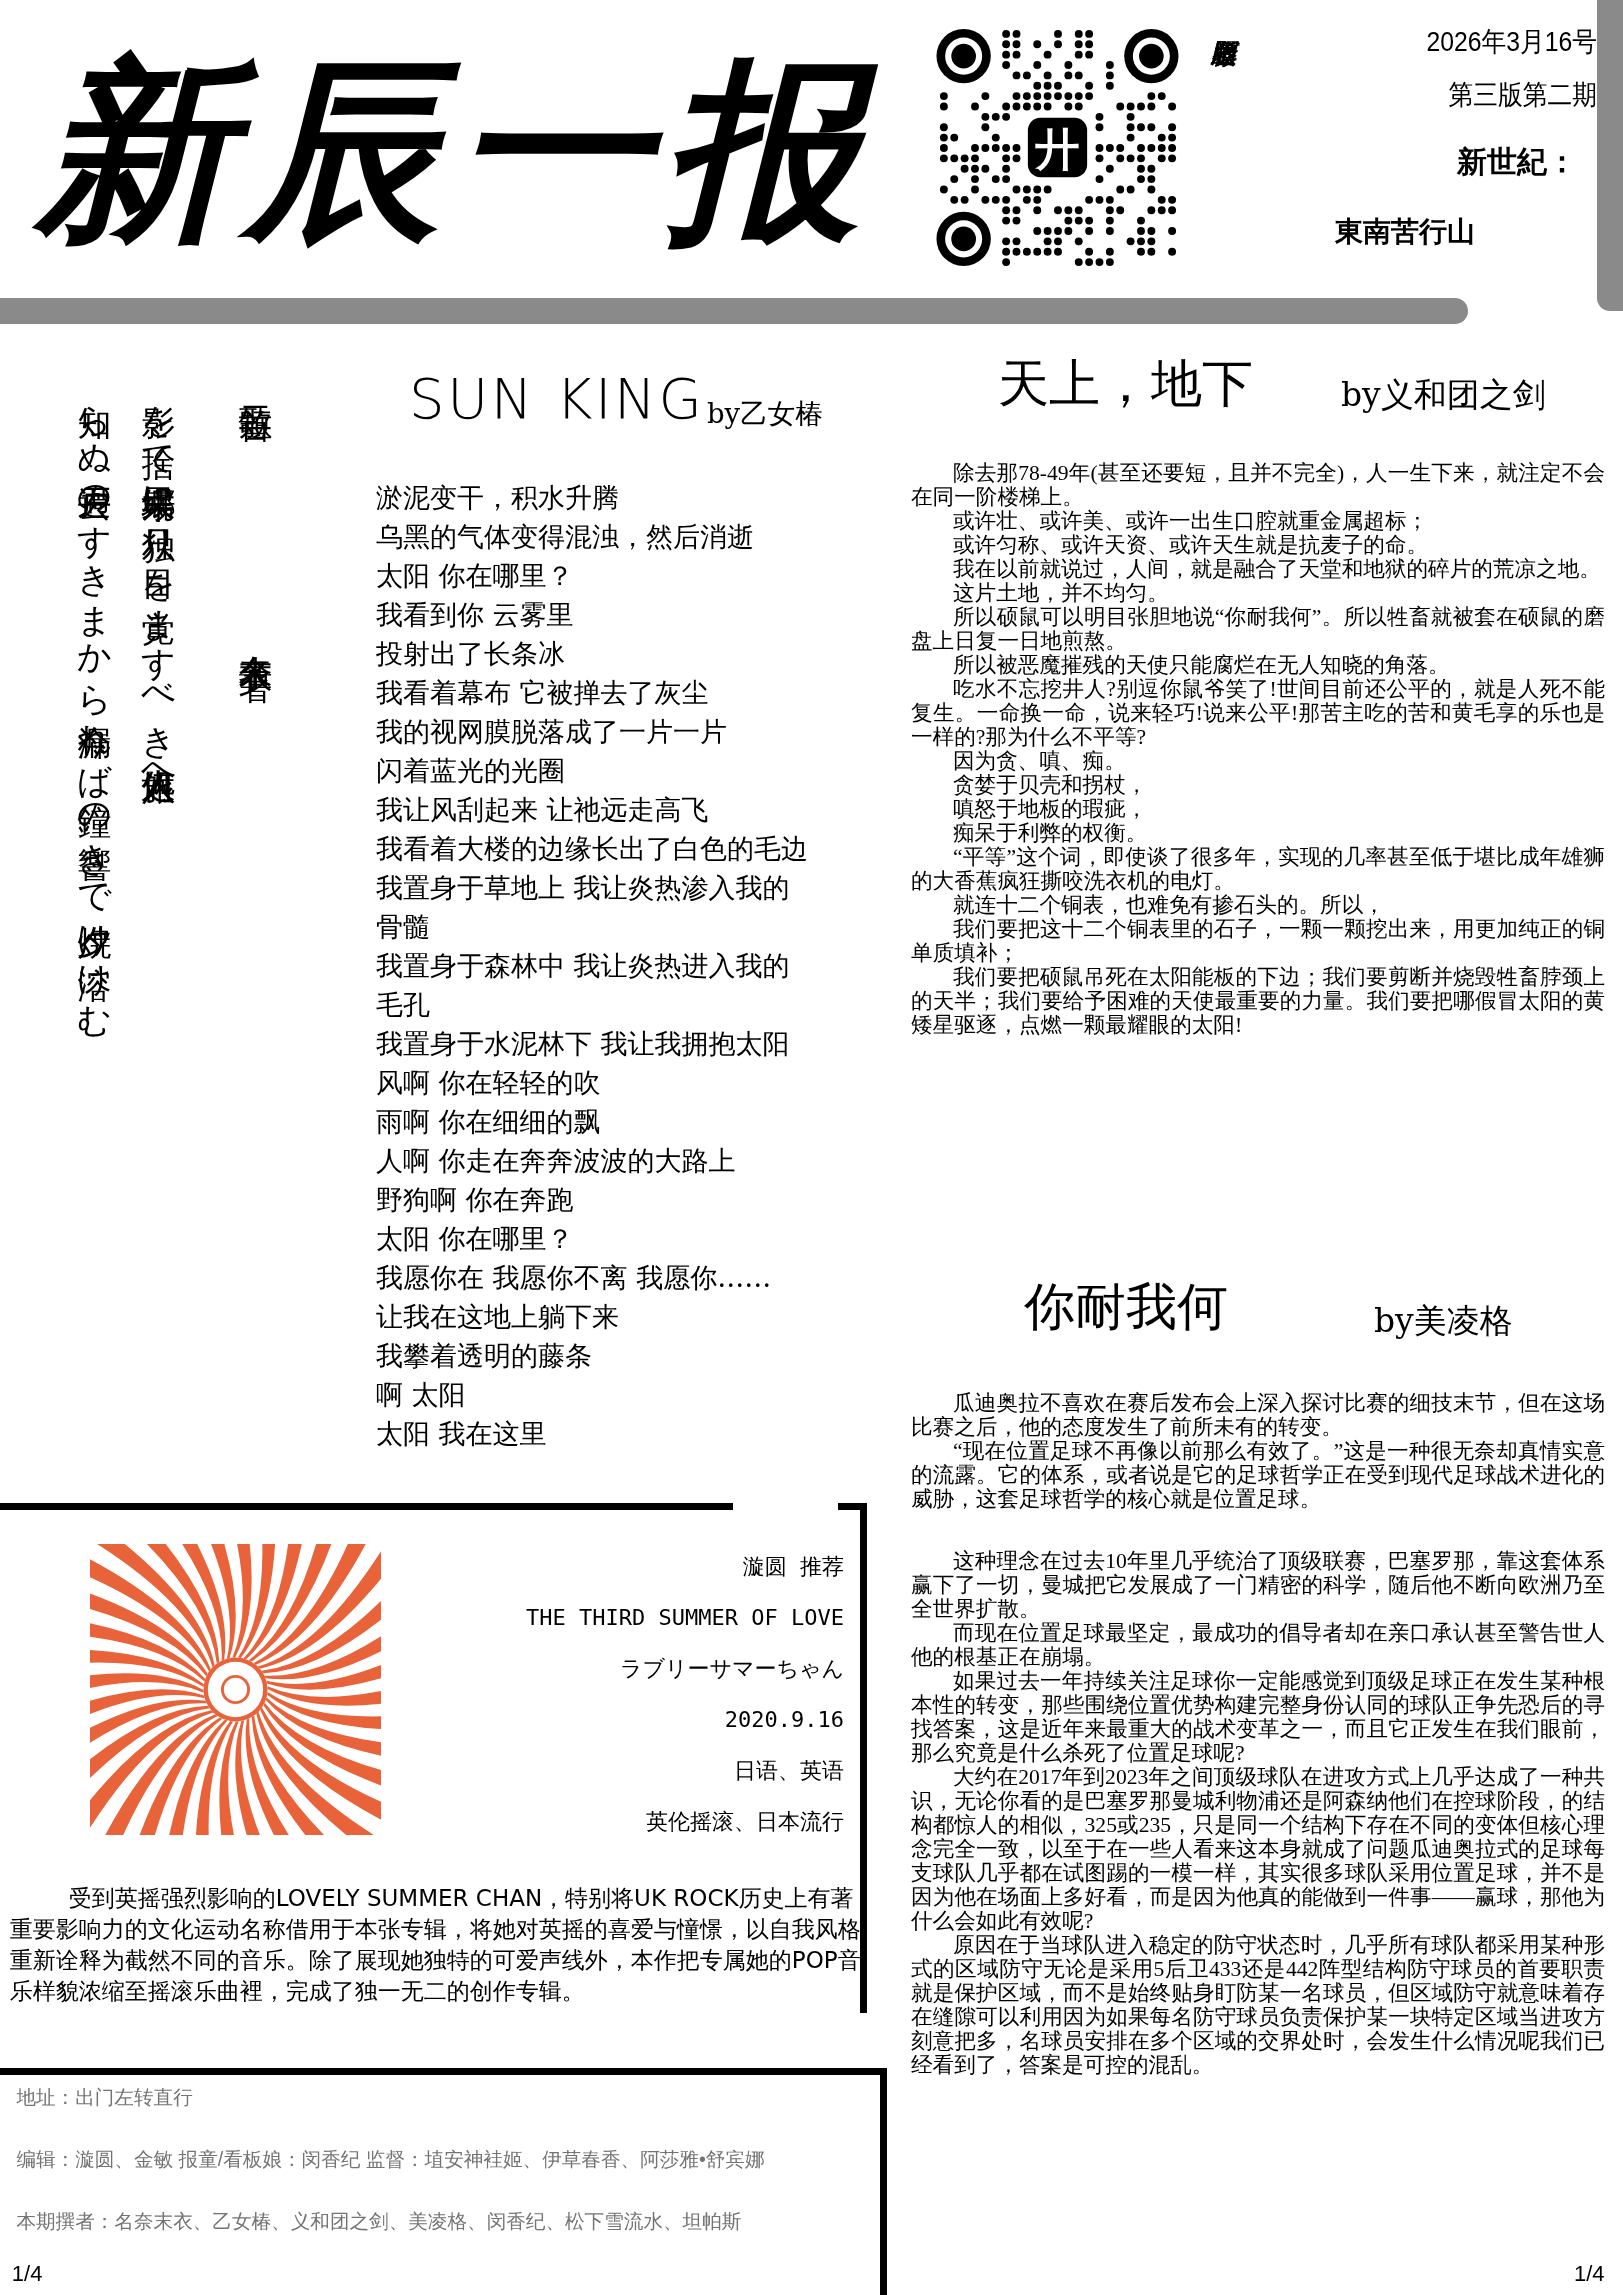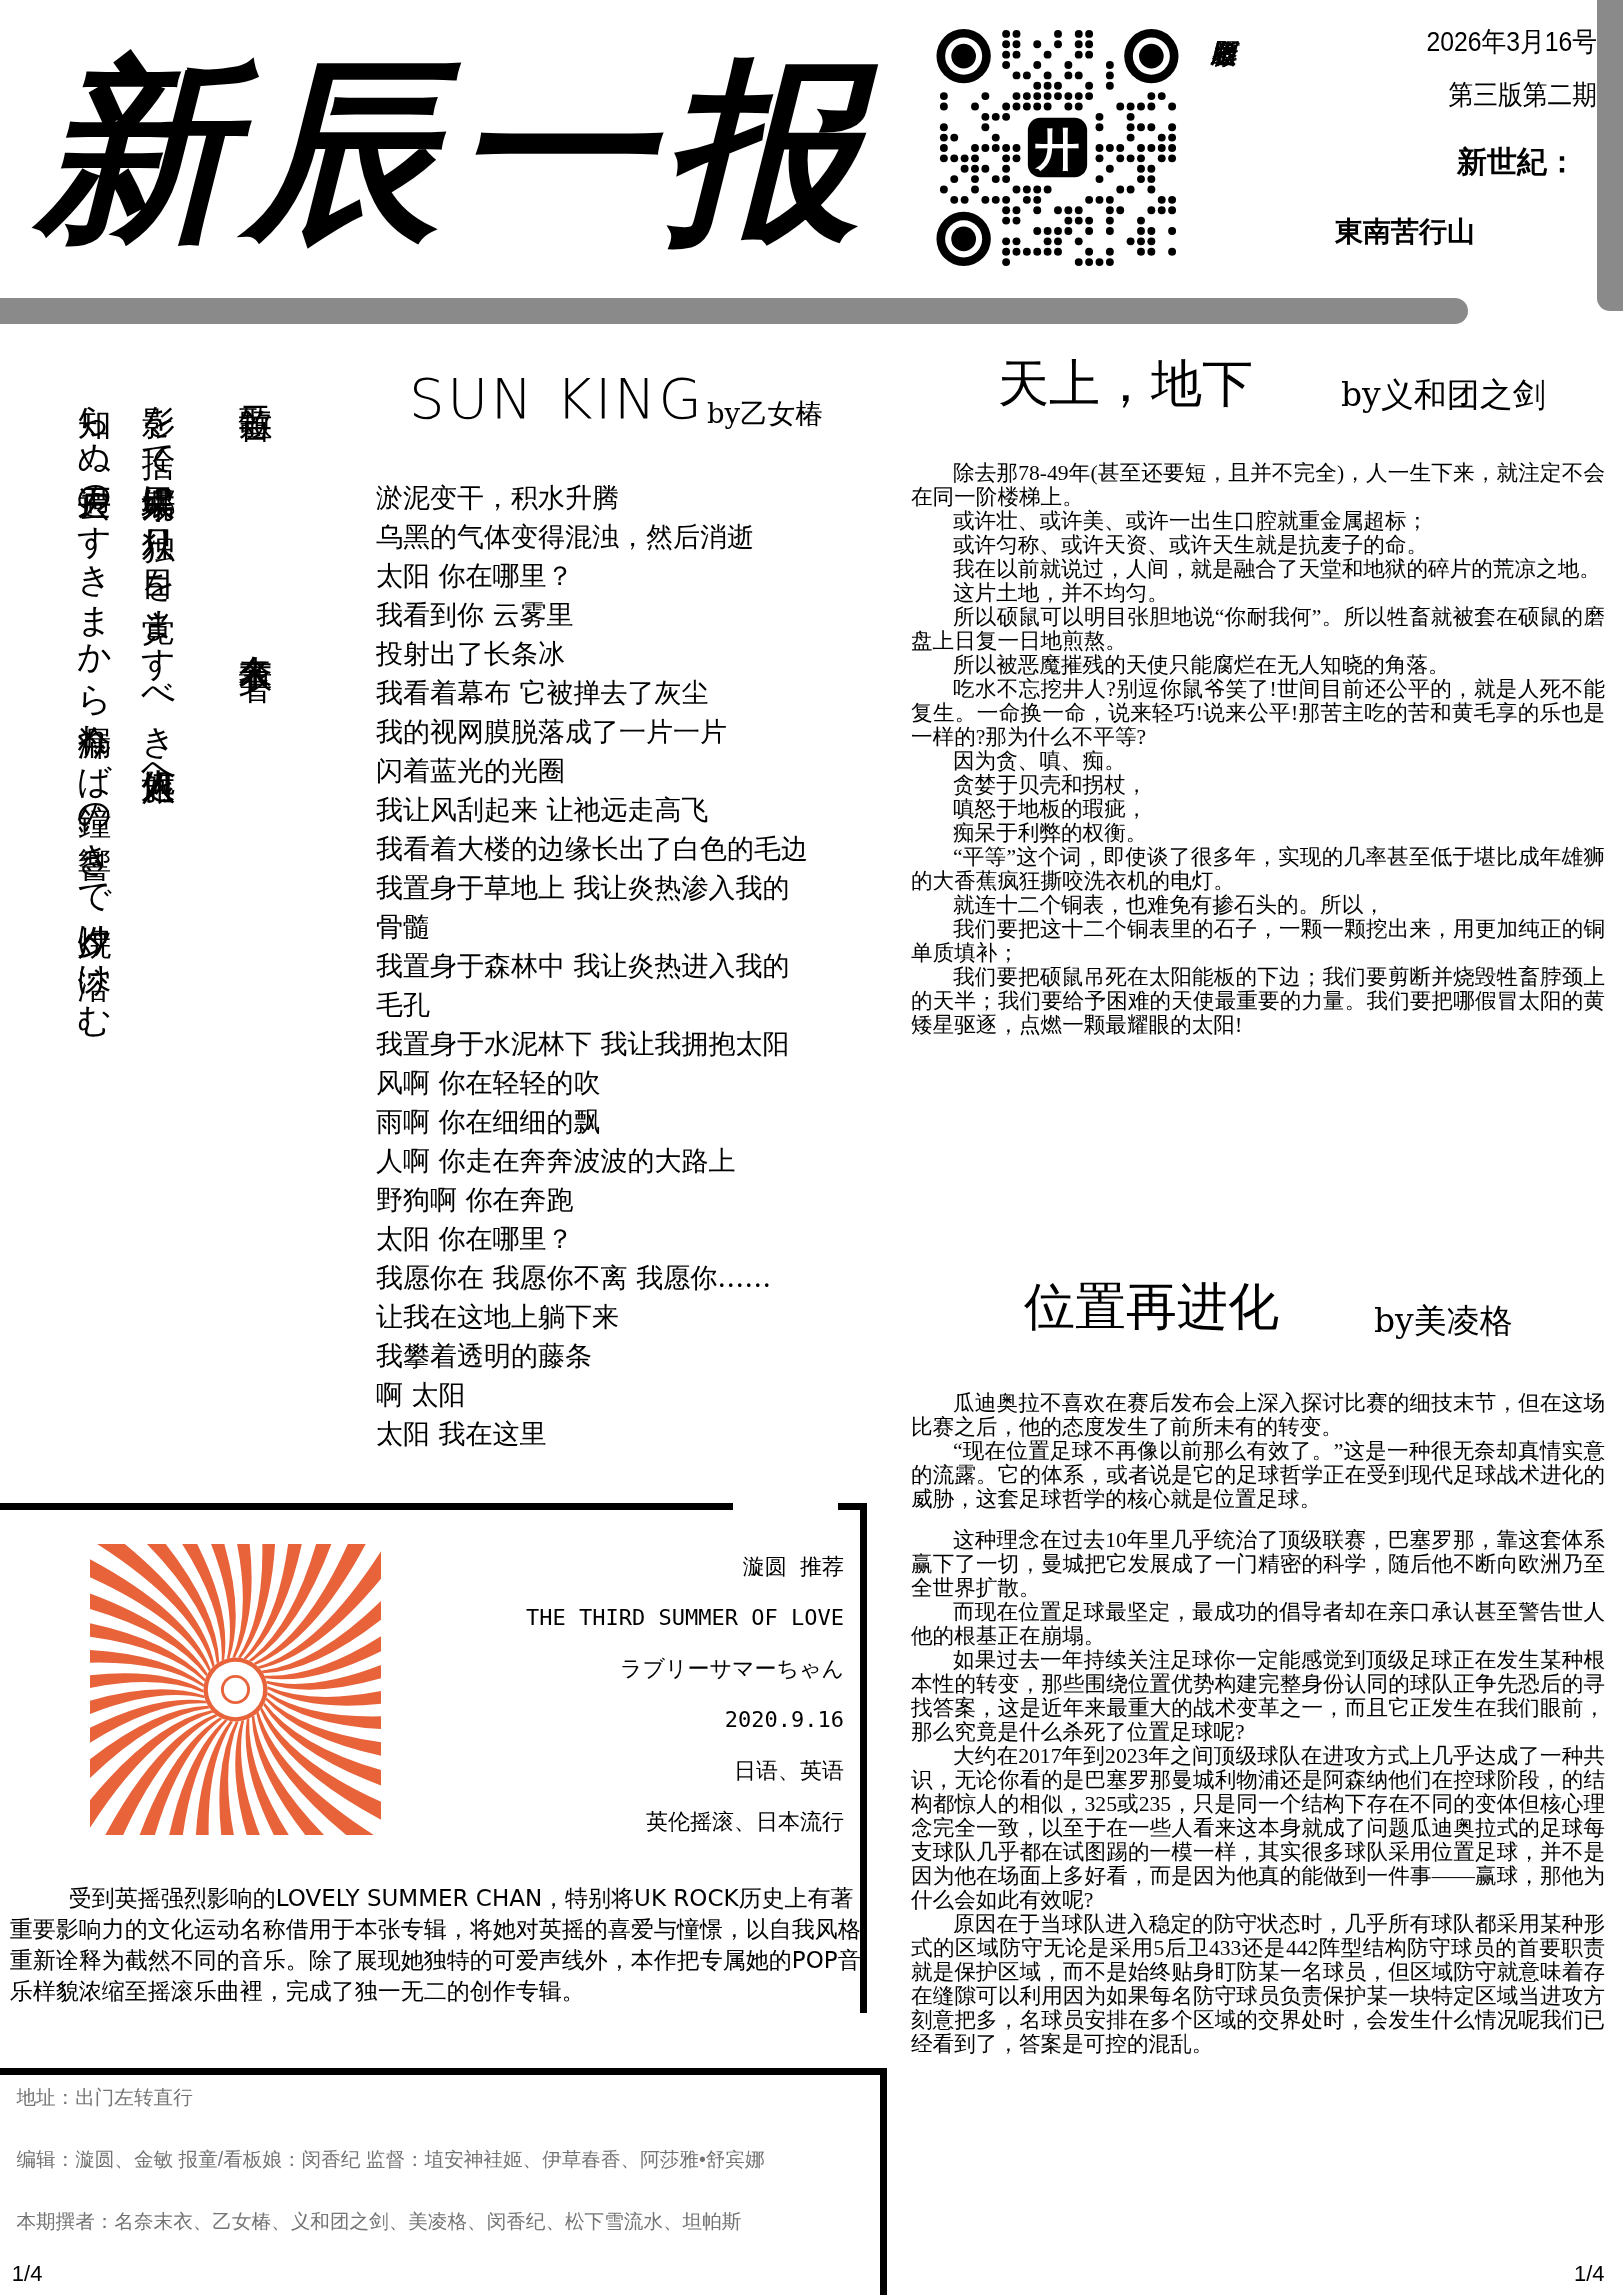--- a/index.html
+++ b/index.html
@@ -52,21 +52,21 @@
   .foot-right { left:880px; top:2068px; width:6.5px; height:228px; background:#000; }
   .foot-line { left:16.4px; font-family:"Liberation Sans", sans-serif; font-size:19.6px; color:#737373; white-space:nowrap; }
   .page-left { left:11.8px; top:2261px; font-family:"Liberation Sans", sans-serif; font-size:22px; }
   .page-right { left:1574px; top:2261px; font-family:"Liberation Sans", sans-serif; font-size:22px; }
 
   
   .art-title { font-family:"DejaVu Serif", serif; font-size:51px; font-weight:300; }
   .art-by { font-family:"DejaVu Serif", serif; font-size:33px; }
   .art-body { left:911px; width:694px; font-family:"Liberation Serif", serif; font-size:21.6px; line-height:24px; text-align:justify; }
   .art-body p { margin:0; text-indent:42px; }
-  .art-body p.gap { margin-top:17px; }
+  .art-body p.gap { margin-top:38px; }
 </style>
 </head>
 <body>
 
 <div class="abs masthead-title">新辰一报</div>
 
 <svg class="abs qr" viewBox="0 0 100 100">
   <g fill="#000">
     <circle cx="12" cy="13" r="11"></circle>
       <circle cx="12" cy="13" r="7.5" fill="#fff"></circle>
@@ -503,21 +503,21 @@
   <p>因为贪、嗔、痴。</p>
   <p>贪婪于贝壳和拐杖，</p>
   <p>嗔怒于地板的瑕疵，</p>
   <p>痴呆于利弊的权衡。</p>
   <p>“平等”这个词，即使谈了很多年，实现的几率甚至低于堪比成年雄狮的大香蕉疯狂撕咬洗衣机的电灯。</p>
   <p>就连十二个铜表，也难免有掺石头的。所以，</p>
   <p>我们要把这十二个铜表里的石子，一颗一颗挖出来，用更加纯正的铜单质填补；</p>
   <p>我们要把硕鼠吊死在太阳能板的下边；我们要剪断并烧毁牲畜脖颈上的天半；我们要给予困难的天使最重要的力量。我们要把哪假冒太阳的黄矮星驱逐，点燃一颗最耀眼的太阳!</p>
 </div>
 
-<div class="abs art-title" style="left:1024px;top:1273px;">位置再进化</div>
+<div class="abs art-title" style="left:1024px;top:1273px;">你耐我何</div>
 <div class="abs art-by" style="left:1374px;top:1299px;">by美凌格</div>
 <div class="abs art-body" style="top:1391px;">
   <p>瓜迪奥拉不喜欢在赛后发布会上深入探讨比赛的细技末节，但在这场比赛之后，他的态度发生了前所未有的转变。</p>
   <p>“现在位置足球不再像以前那么有效了。”这是一种很无奈却真情实意的流露。它的体系，或者说是它的足球哲学正在受到现代足球战术进化的威胁，这套足球哲学的核心就是位置足球。</p>
   <p class="gap">这种理念在过去10年里几乎统治了顶级联赛，巴塞罗那，靠这套体系赢下了一切，曼城把它发展成了一门精密的科学，随后他不断向欧洲乃至全世界扩散。</p>
   <p>而现在位置足球最坚定，最成功的倡导者却在亲口承认甚至警告世人他的根基正在崩塌。</p>
   <p>如果过去一年持续关注足球你一定能感觉到顶级足球正在发生某种根本性的转变，那些围绕位置优势构建完整身份认同的球队正争先恐后的寻找答案，这是近年来最重大的战术变革之一，而且它正发生在我们眼前，那么究竟是什么杀死了位置足球呢?</p>
   <p>大约在2017年到2023年之间顶级球队在进攻方式上几乎达成了一种共识，无论你看的是巴塞罗那曼城利物浦还是阿森纳他们在控球阶段，的结构都惊人的相似，325或235，只是同一个结构下存在不同的变体但核心理念完全一致，以至于在一些人看来这本身就成了问题瓜迪奥拉式的足球每支球队几乎都在试图踢的一模一样，其实很多球队采用位置足球，并不是因为他在场面上多好看，而是因为他真的能做到一件事——赢球，那他为什么会如此有效呢?</p>
   <p>原因在于当球队进入稳定的防守状态时，几乎所有球队都采用某种形式的区域防守无论是采用5后卫433还是442阵型结构防守球员的首要职责就是保护区域，而不是始终贴身盯防某一名球员，但区域防守就意味着存在缝隙可以利用因为如果每名防守球员负责保护某一块特定区域当进攻方刻意把多，名球员安排在多个区域的交界处时，会发生什么情况呢我们已经看到了，答案是可控的混乱。</p>
 </div>

